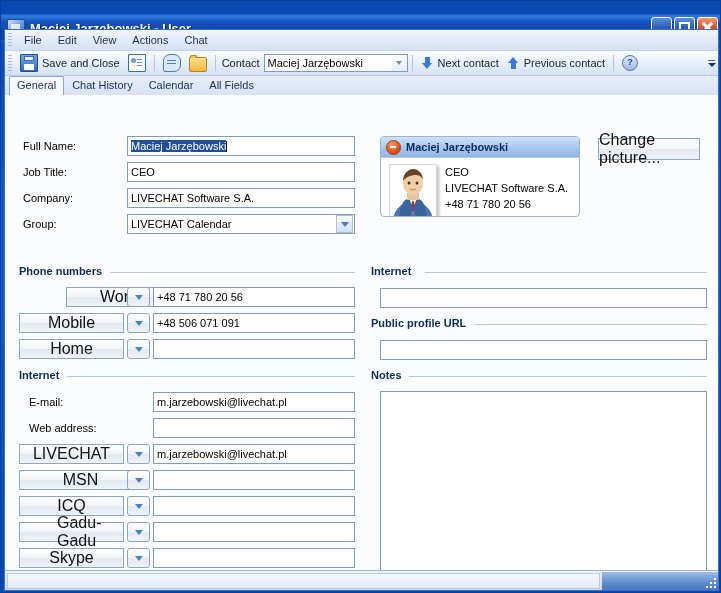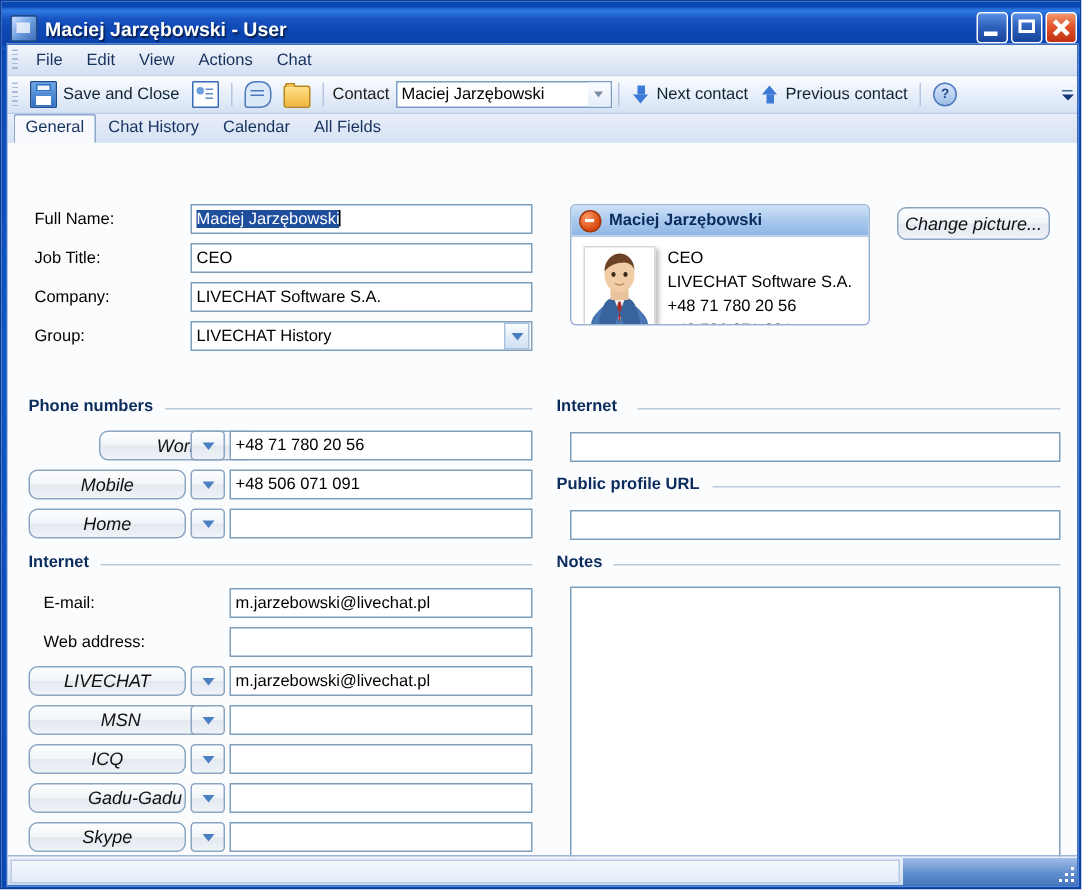--- a/index.html
+++ b/index.html
@@ -18,21 +18,21 @@
     height: 593px;
     box-sizing: border-box;
     background: linear-gradient(to bottom, #0a48b2 0%, #1157c4 40%, #0a48b2 100%);
     border: 1px solid #0a3f9e;
     overflow: hidden;
   }
 
   
   .titlebar {
     position: absolute;
-    left: 0; top: 4px;
+    left: 0; top: 13px;
     width: 721px;
     height: 28px;
     background: linear-gradient(to bottom,
         #1a5fd0 0%, #2f7be0 8%, #1752c0 28%, #0d47b4 55%, #0b43ac 88%, #1b5cc4 100%);
     display: flex;
     align-items: center;
   }
   .title-icon {
     width: 16px; height: 16px;
     margin-left: 6px; margin-right: 5px;
@@ -354,27 +354,26 @@
   .grp-line {
     position: absolute;
     height: 1px;
     background: #b9c8dd;
   }
 
   
   .sbtn {
     height: 20px;
     border: 1px solid #8ca5c2;
-    border-radius: 6px;
+    border-radius: 0;
     background: linear-gradient(to bottom, #fdfefe 0%, #f1f4f8 48%, #e3e9f0 52%, #eff3f8 100%);
-    font-size: 12px;
+    font-size: 16px;
     color: #111;
     display: flex; align-items: center; justify-content: center;
     box-sizing: border-box;
-    font-style: italic;
   }
   .dbtn {
     width: 23px; height: 20px;
     border: 1px solid #8ca5c2;
     border-radius: 3px;
     background: linear-gradient(to bottom, #fdfefe 0%, #f1f4f8 48%, #e3e9f0 52%, #eff3f8 100%);
     display: flex; align-items: center; justify-content: center;
     box-sizing: border-box;
   }
 
@@ -559,21 +558,21 @@
       <div class="txt" style="position:absolute;left:122px;top:41px;width:228px;"><span class="selection">Maciej Jarzębowski</span><span class="caret-line"></span></div>
 
       <div class="lbl" style="position:absolute;left:18px;top:71px;">Job Title:</div>
       <div class="txt" style="position:absolute;left:122px;top:67px;width:228px;">CEO</div>
 
       <div class="lbl" style="position:absolute;left:18px;top:97px;">Company:</div>
       <div class="txt" style="position:absolute;left:122px;top:93px;width:228px;">LIVECHAT Software S.A.</div>
 
       <div class="lbl" style="position:absolute;left:18px;top:123px;">Group:</div>
       <div class="combo" style="position:absolute;left:122px;top:119px;width:228px;">
-        <span class="cval">LIVECHAT History</span>
+        <span class="cval">LIVECHAT Calendar</span>
         <span class="cbtn">
             <span class="caret-blue"></span>
           </span>
       </div>
 
       <div class="card" style="left:375px;top:41px;width:200px;height:81px;">
         <div class="card-head">
           <span class="dot"></span>
           <span class="nm">Maciej Jarzębowski</span>
         </div>

